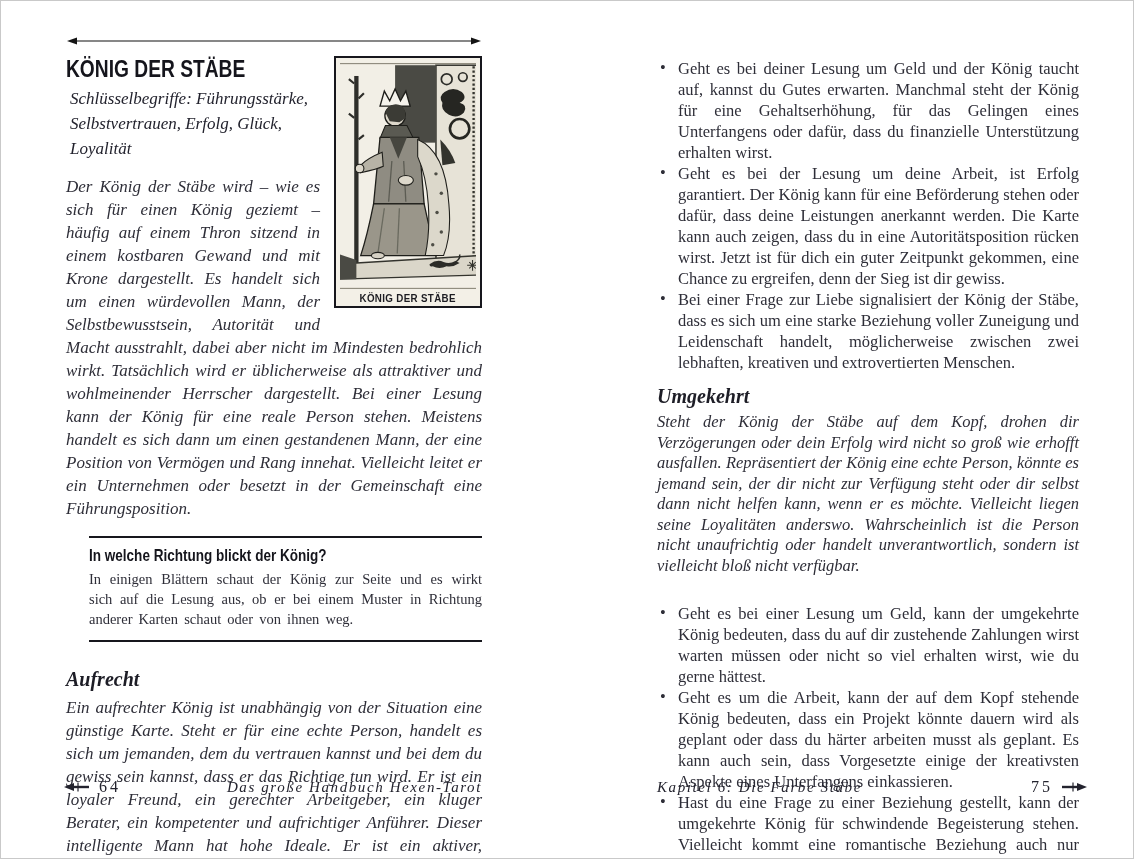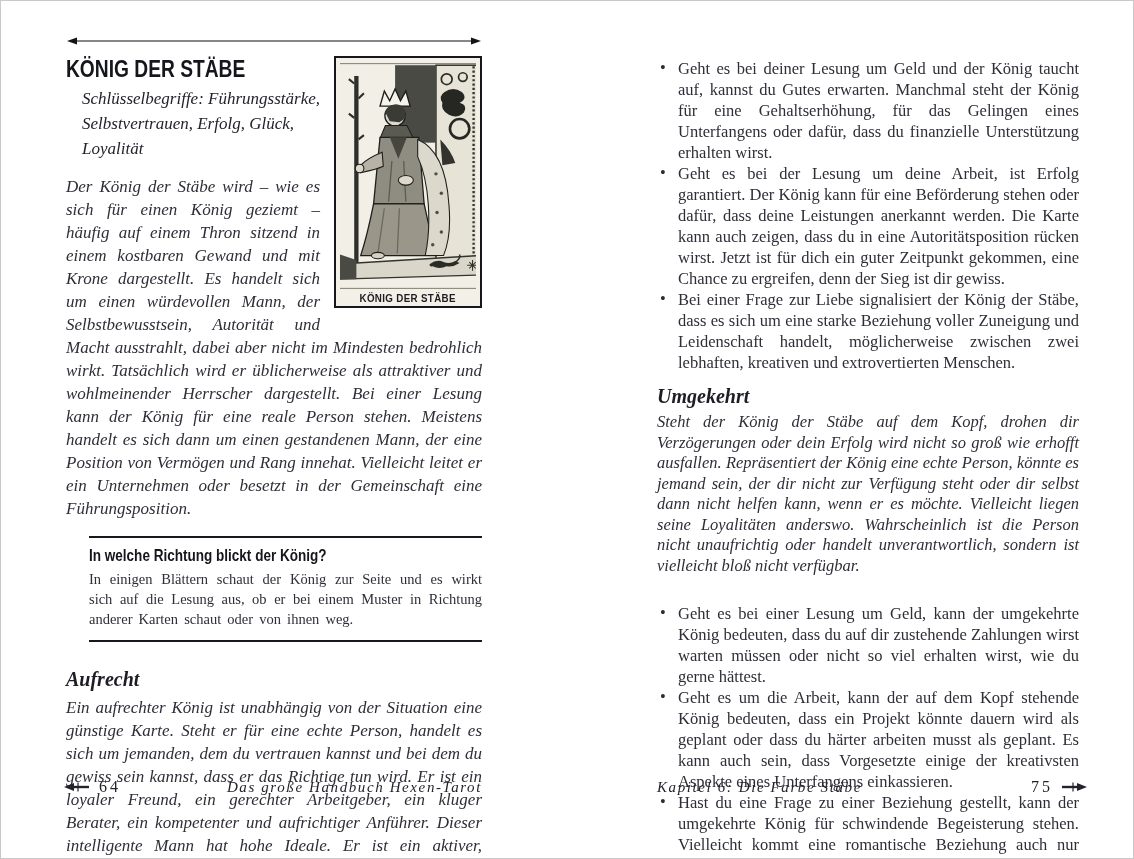--- a/index.html
+++ b/index.html
@@ -19,21 +19,21 @@
   .card-art{flex:1;overflow:hidden;}
   .card-art svg{display:block;width:100%;height:100%;}
   .card-caption{
     text-align:center;padding:2px 0 1px;color:#1c1c22;
     font-family:"Liberation Sans",sans-serif;font-weight:bold;font-size:11.5px;
   }
   .card-caption span{display:inline-block;transform:scaleX(.85);transform-origin:center;letter-spacing:.4px;}
   h1.page-title{margin:6px 0 2px;font-family:"Liberation Sans",sans-serif;
     font-weight:bold;font-size:24px;color:#15151c;line-height:26px;}
   h1.page-title span{display:inline-block;transform:scaleX(.8);transform-origin:left;letter-spacing:0;}
-  .keywords{margin:4px 16px 14px;font-style:italic;font-size:17px;line-height:25px;color:#23232e;}
+  .keywords{margin:4px 4px 14px;font-style:italic;font-size:17px;line-height:25px;color:#23232e;}
   .body{margin:0;font-size:17px;line-height:23px;text-align:justify;hyphens:auto;color:#2e2e38;font-style:italic;}
   .callout{margin:16px 0 0 23px;border-top:2px solid #17171d;border-bottom:2px solid #17171d;
     padding:7px 0 11px;}
   .callout h2{margin:0 0 4px;font-family:"Liberation Sans",sans-serif;font-weight:bold;
     font-size:16.5px;color:#15151c;line-height:20px;}
   .callout h2 span{display:inline-block;transform:scaleX(.82);transform-origin:left;}
   .callout p{margin:0;font-size:14.5px;line-height:20px;text-align:justify;word-spacing:2.5px;color:#2e2e38;}
   h3.sec{margin:26px 0 5px;font-style:italic;font-weight:bold;font-size:20px;color:#1d1d26;font-family:"Liberation Serif",serif;}
   
   .page-right{position:absolute;left:656px;top:57px;width:422px;}

